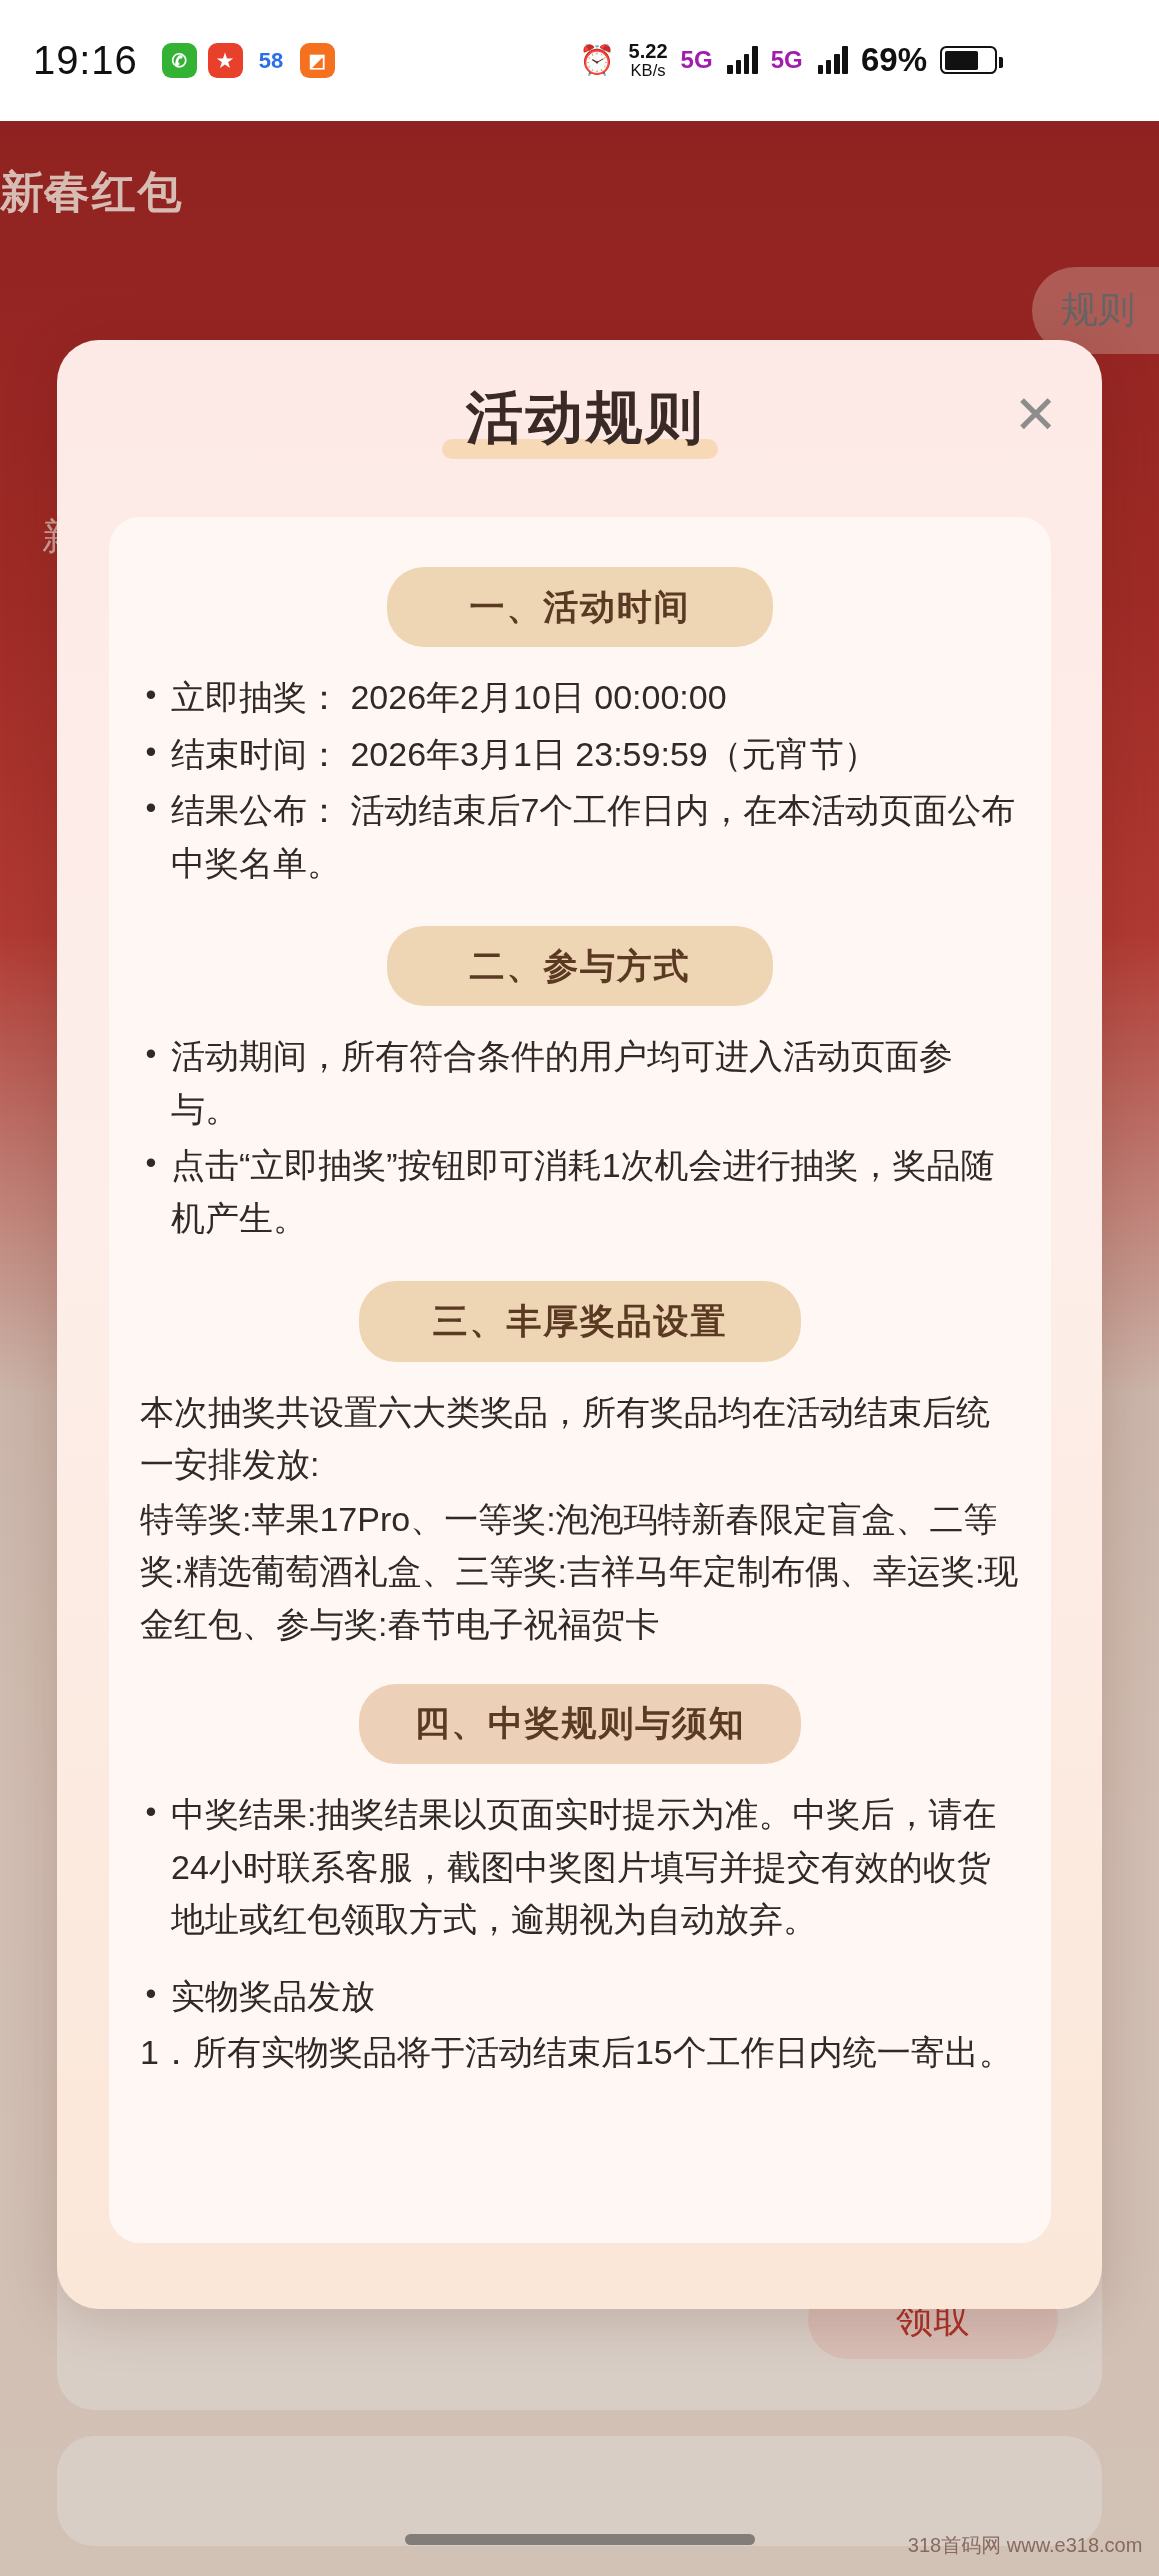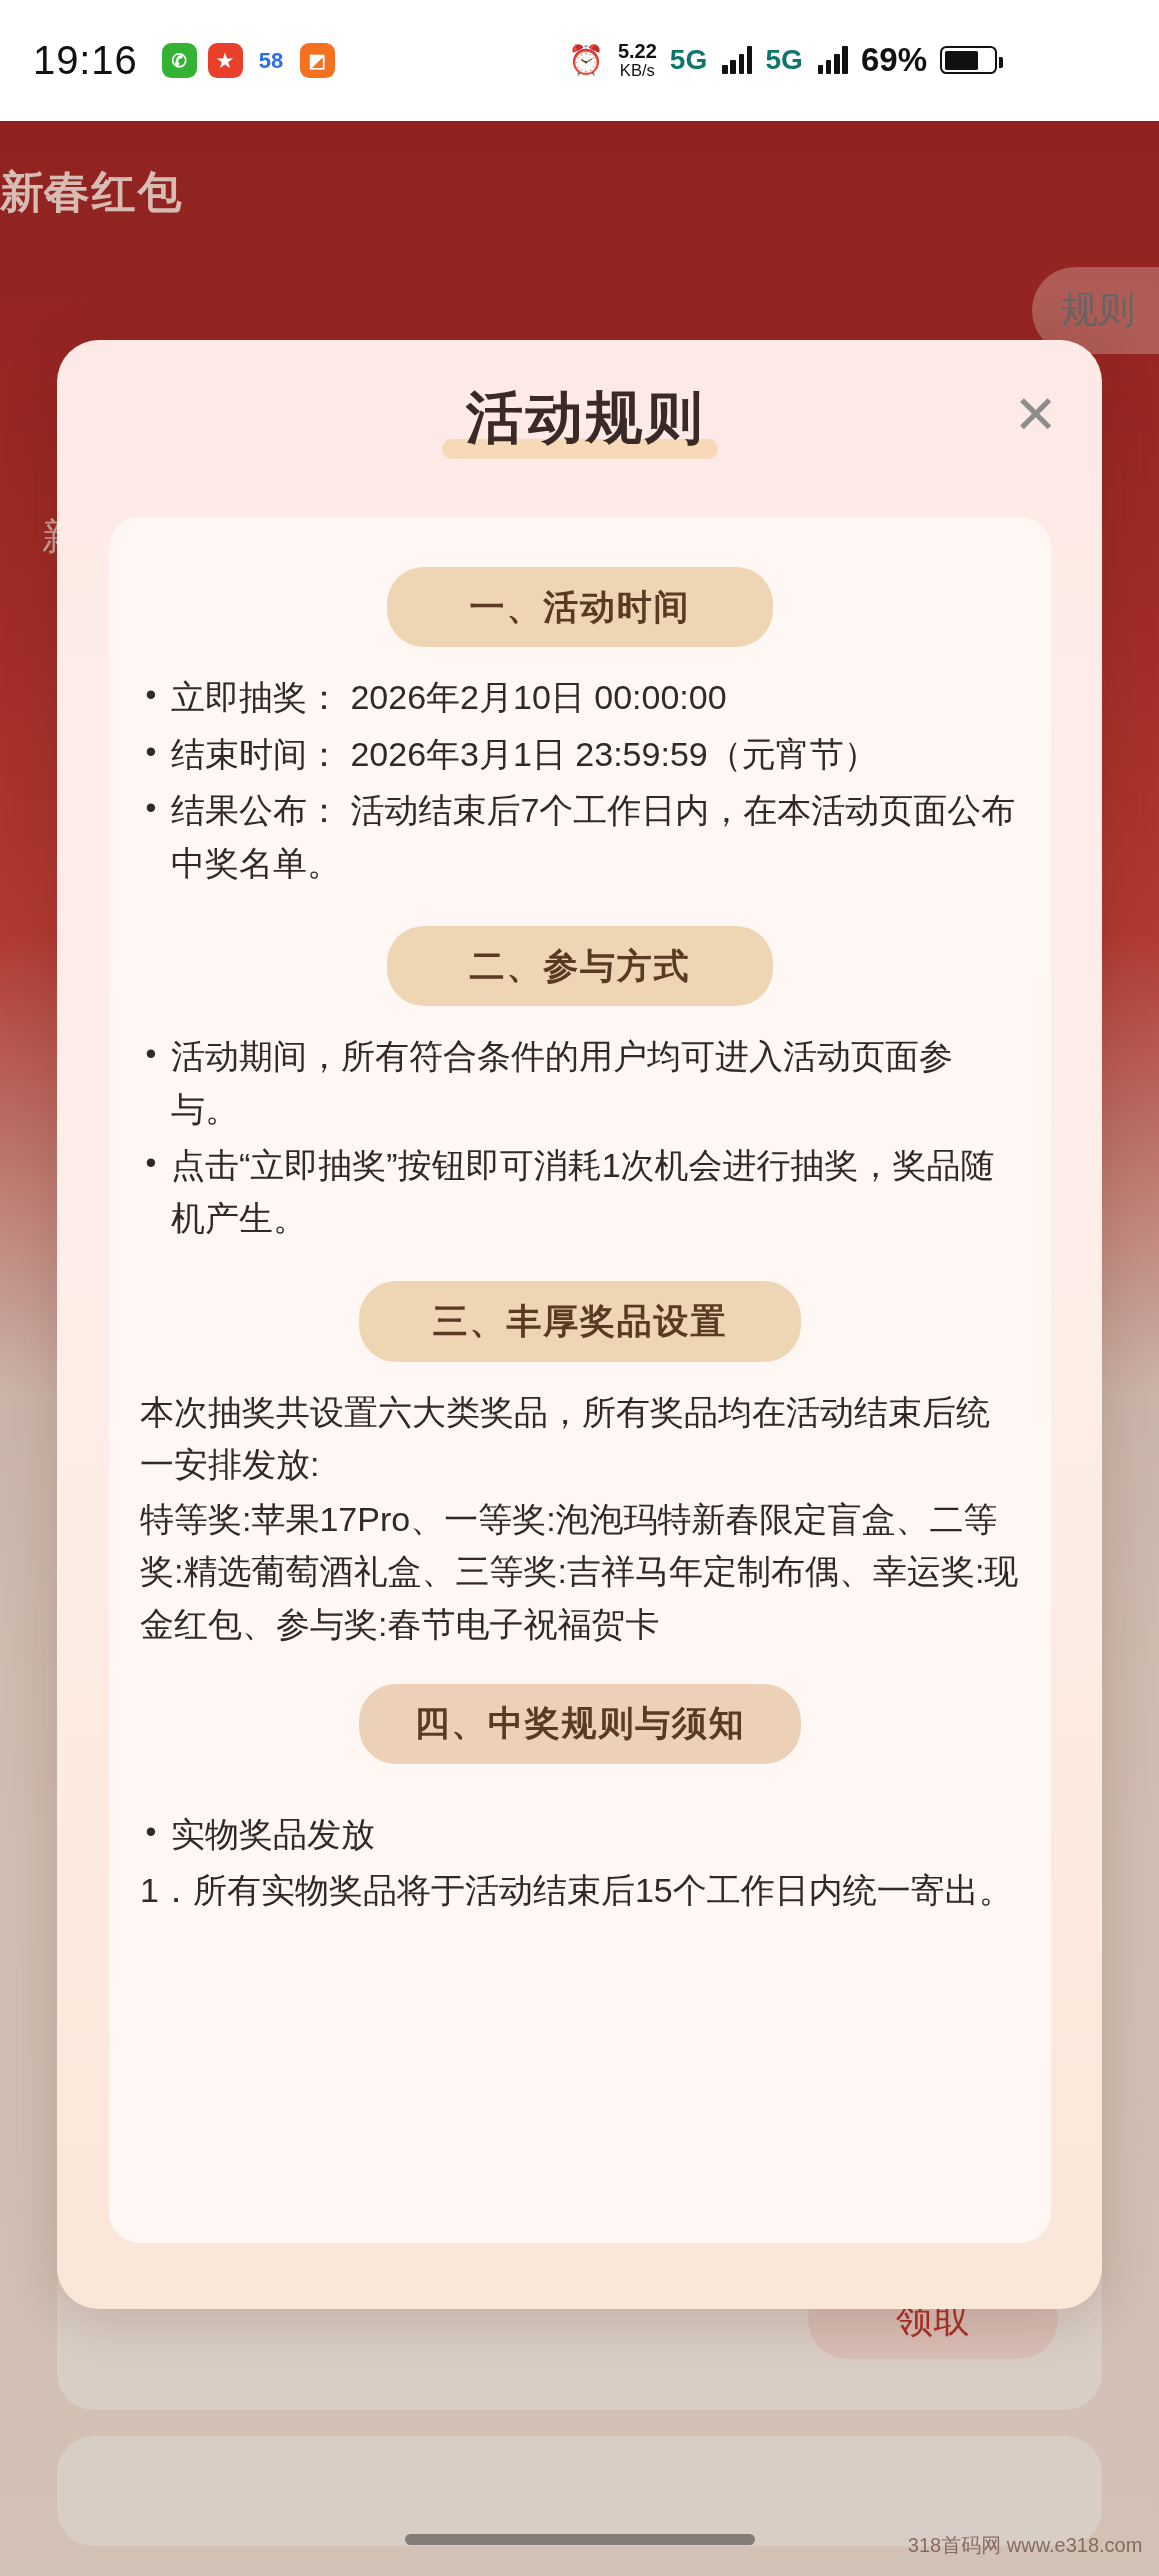--- a/index.html
+++ b/index.html
@@ -43,21 +43,21 @@
   .status-right {
     margin-left: auto;
     display: flex; align-items: center; gap: 13px;
   }
   .alarm-icon { font-size: 29px; color: #111; }
   .netspeed {
     font-size: 20px; line-height: 1.05; color: #111; text-align: center;
     font-weight: 600;
   }
   .netspeed small { display: block; font-size: 16.6px; font-weight: 400; }
-  .sig-label { font-size: 28px; color: #0f766e; margin-right: 1.8px; font-weight: 600;}
+  .sig-label { font-size: 24px; color: #a21caf; margin-right: 1.8px; font-weight: 600;}
   .bars { display: flex; align-items: flex-end; gap: 2.8px; height: 28px; }
   .bars i { display:block; width: 5.5px; background: #111; border-radius: 0.9px; }
   .bars i:nth-child(1){ height: 9.2px; }
   .bars i:nth-child(2){ height: 14.7px; }
   .bars i:nth-child(3){ height: 20px; }
   .bars i:nth-child(4){ height: 28px; }
   .batt-pct { font-size: 33px; font-weight: 600; color: #111; }
   .batt {
     width: 57px; height: 28px; border: 2.8px solid #111; border-radius: 6.4px;
     position: relative; display: flex; align-items: center; padding: 2.8px;
@@ -286,20 +286,23 @@
         <li>点击“立即抽奖”按钮即可消耗1次机会进行抽奖，奖品随机产生。</li>
       </ul>
       <div class="gap"></div>
 
       <div class="sec-head wide">三、丰厚奖品设置</div>
       <div class="para">本次抽奖共设置六大类奖品，所有奖品均在活动结束后统一安排发放:</div>
       <div class="para tight">特等奖:苹果17Pro、一等奖:泡泡玛特新春限定盲盒、二等奖:精选葡萄酒礼盒、三等奖:吉祥马年定制布偶、幸运奖:现金红包、参与奖:春节电子祝福贺卡</div>
       <div class="gap"></div>
 
       <div class="sec-head wide pinkish">四、中奖规则与须知</div>
+      <ul class="bullets">
+        <li>中奖结果:抽奖结果以页面实时提示为准。中奖后，请在24小时联系客服，截图中奖图片填写并提交有效的收货地址或红包领取方式，逾期视为自动放弃。</li>
+      </ul>
       <div class="gap"></div>
       <ul class="bullets">
         <li>实物奖品发放</li>
       </ul>
       <div class="para">1．所有实物奖品将于活动结束后15个工作日内统一寄出。</div>
 
     </div>
   </div>
 
   <div class="home-indicator"></div>

